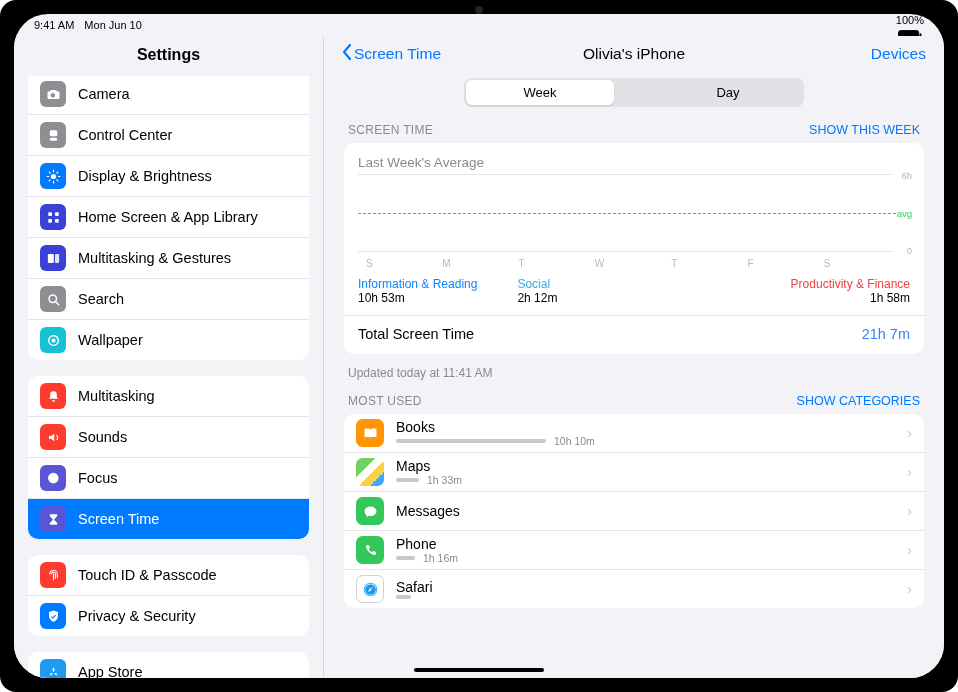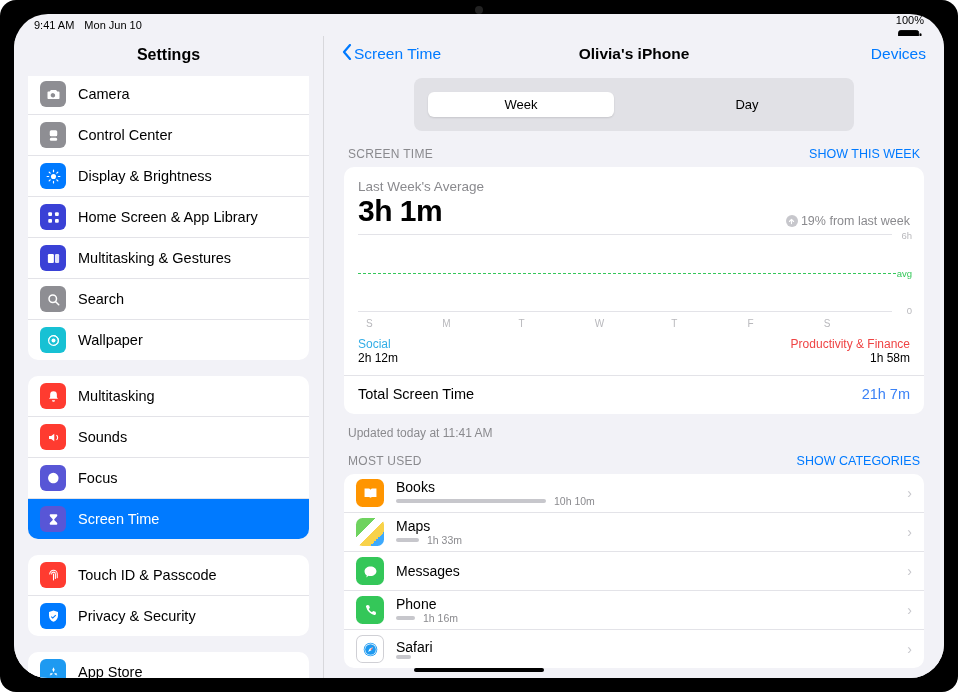--- a/index.html
+++ b/index.html
@@ -67,29 +67,29 @@
   .side-icon.priv-ic     { background:#007aff; }
   .side-icon.store-ic    { background:#1e9af1; }
 
   
   .main { flex:1; background:#f2f2f7; display:flex; flex-direction:column; min-width:0;}
   .nav {
     display:flex; align-items:center; justify-content:space-between;
     padding:8px 18px 10px; font-size:15.5px;
   }
   .nav .back { color:#007aff; display:flex; align-items:center; gap:2px; cursor:pointer;}
-  .nav .title { font-weight:700; color:#000; position:absolute; left:50%; transform:translateX(-50%);}
+  .nav .title { font-weight:400; color:#000; position:absolute; left:50%; transform:translateX(-50%);}
   .nav .devices { color:#007aff; cursor:pointer;}
   .nav-wrap { position:relative; }
 
   .main-scroll { padding:0 20px 10px; overflow:hidden; }
 
   .segmented {
-    display:flex; background:#e1e1e6; border-radius:8px; padding:14px;
-    width:440px; margin:4px auto 16px;gap:40px;
+    display:flex; background:#e1e1e6; border-radius:8px; padding:2px;
+    width:340px; margin:4px auto 16px;gap:40px;
   }
   .segmented .seg {
     flex:1; text-align:center; font-size:13px; padding:5px 0; border-radius:6px;
     cursor:pointer; color:#000;
   }
   .segmented .seg.active { background:#fff; box-shadow:0 1px 2px rgba(0,0,0,.12); font-weight:500;}
 
   .section-header {
     display:flex; justify-content:space-between; align-items:baseline;
     font-size:12px; color:#8a8a8e; letter-spacing:.3px; padding:0 4px 6px;
@@ -357,31 +357,20 @@
             <div class="seg">Day</div>
           </div>
 
           <div class="section-header">
             <span>SCREEN TIME</span>
             <span class="link">SHOW THIS WEEK</span>
           </div>
 
           <div class="card">
             <div class="avg-label">Last Week's Average</div>
-            <div class="avg-row">
-              <div class="avg-value">3h 1m</div>
-              <div class="delta">
-                <span class="arrow">
-                    <svg viewBox="0 0 10 10">
-                      <path d="M5 8V2M2 5l3-3 3 3" stroke="#fff" stroke-width="1.6" fill="none" stroke-linecap="round" stroke-linejoin="round"></path>
-                    </svg>
-                  </span>
-                <span>19% from last week</span>
-              </div>
-            </div>
 
             <div class="chart-wrap">
               <span class="yaxis-lbl top">6h</span>
               <span class="yaxis-lbl bot">0</span>
               <div class="bars" id="chart-bars">
                   <div class="daycol">
                     <div class="stack">
                       <div class="seg-blue" style="height: 73.3333%;"></div>
                       <div class="seg-teal" style="height: 8.33333%;"></div>
                       <div class="seg-gray" style="height: 6.66667%;"></div>
@@ -442,20 +431,24 @@
                 <span>S</span>
                 <span>M</span>
                 <span>T</span>
                 <span>W</span>
                 <span>T</span>
                 <span>F</span>
                 <span>S</span>
               </div>
 
             <div class="cat-row" id="cat-row">
+                <div class="cat blue">
+                  <div class="name">Information &amp; Reading</div>
+                  <div class="val">10h 53m</div>
+                </div>
                 <div class="cat teal">
                   <div class="name">Social</div>
                   <div class="val">2h 12m</div>
                 </div>
                 <div class="cat orange">
                   <div class="name">Productivity &amp; Finance</div>
                   <div class="val">1h 58m</div>
                 </div>
               </div>
 

